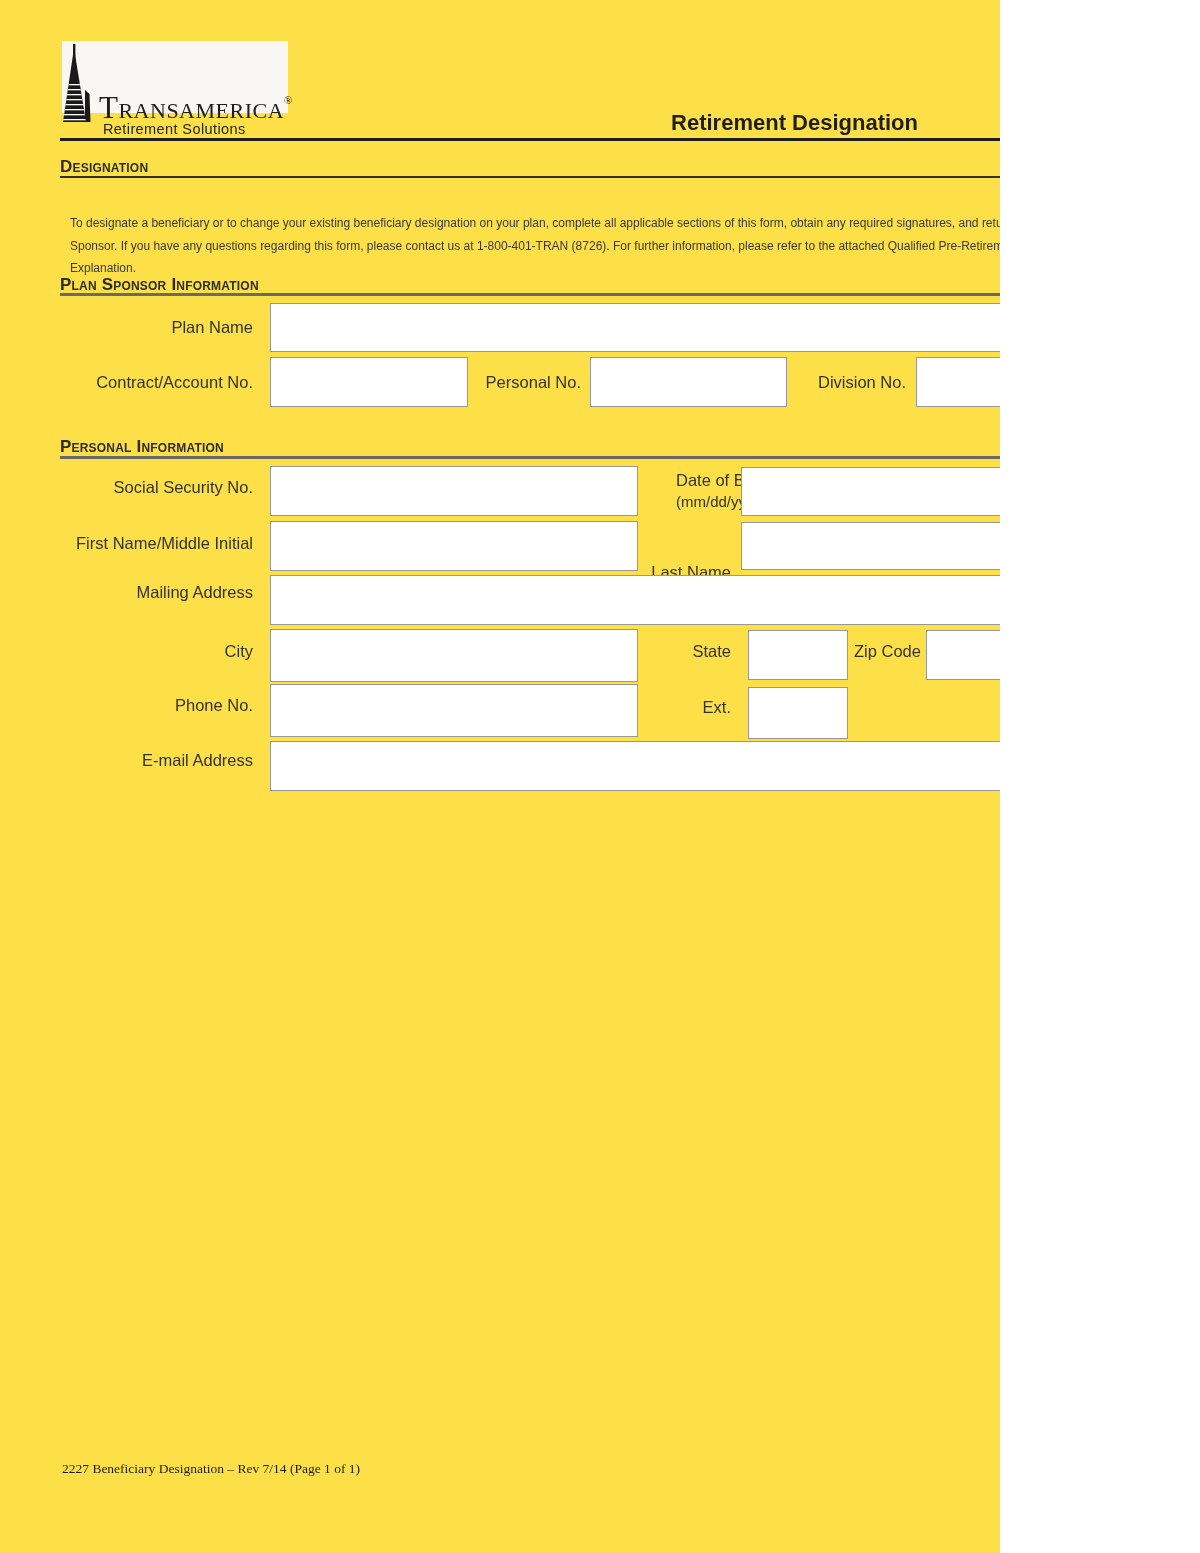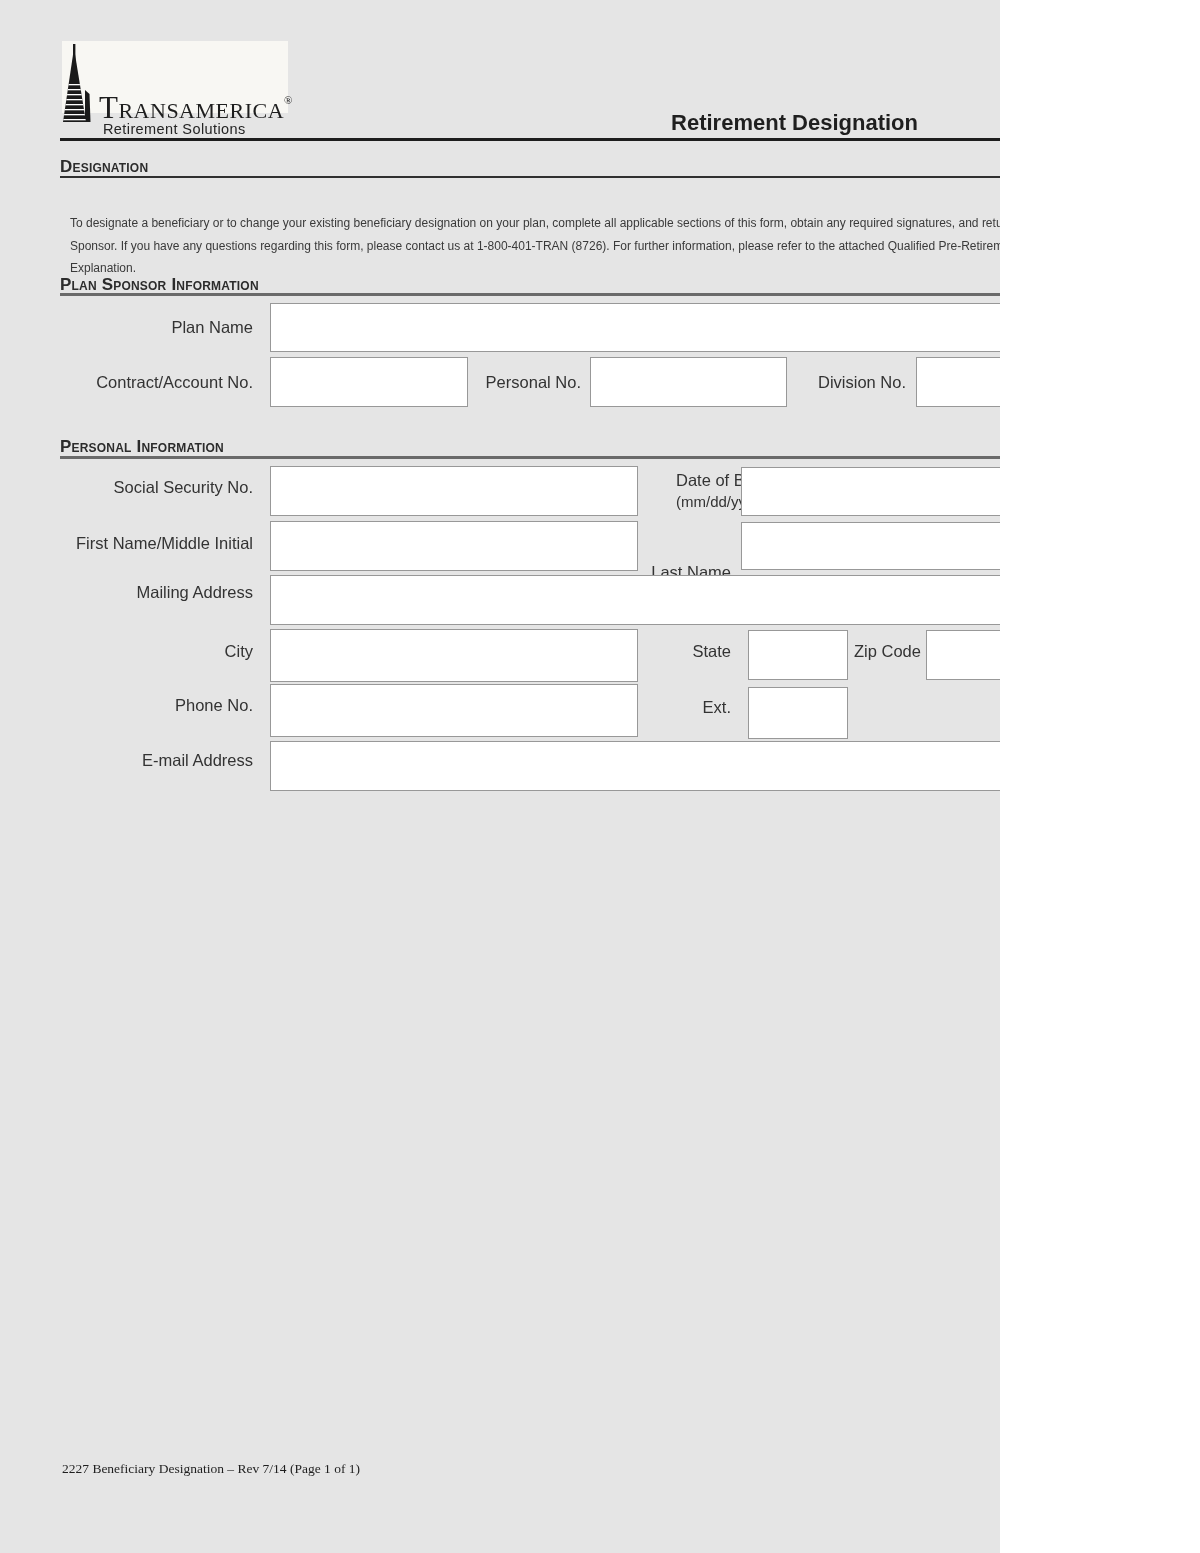--- a/index.html
+++ b/index.html
@@ -1,21 +1,21 @@
 <!DOCTYPE html>
 <html><head>
 <meta charset="utf-8">
 <style>
   * { margin: 0; padding: 0; box-sizing: border-box; }
   html, body { background: #ffffff; }
   .page {
     position: relative;
     width: 1000px;
     height: 1553px;
-    background: #e5e5e5;
+    background: #fde047;
     font-family: "Liberation Sans", "DejaVu Sans", sans-serif;
     color: #363636;
     overflow: hidden;
   }
 
   
   .logo-bg {
     position: absolute; left: 62px; top: 41px;
     width: 226px; height: 72px;
     background: #f8f7f3;

